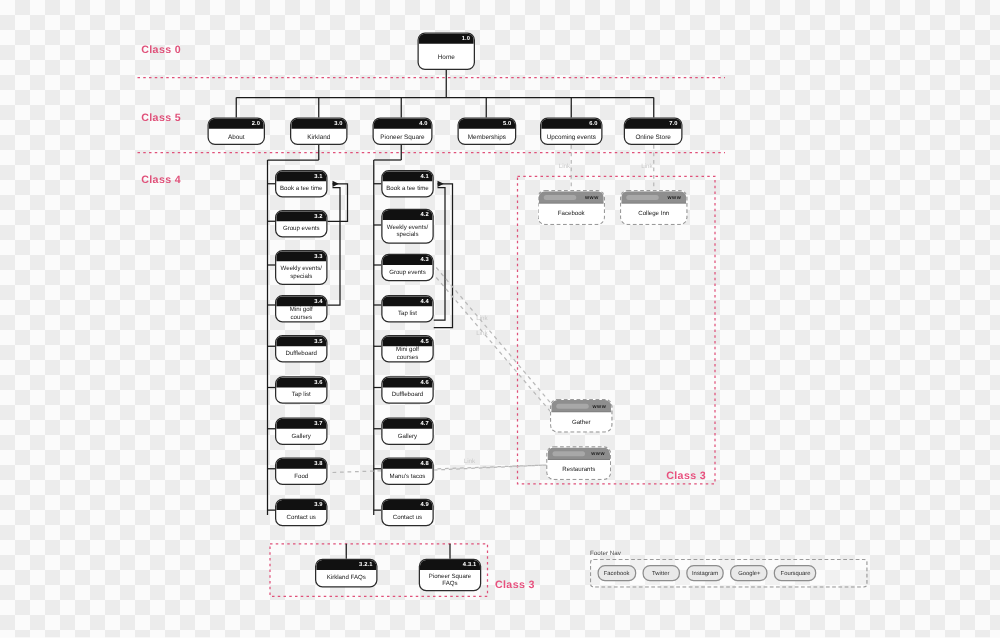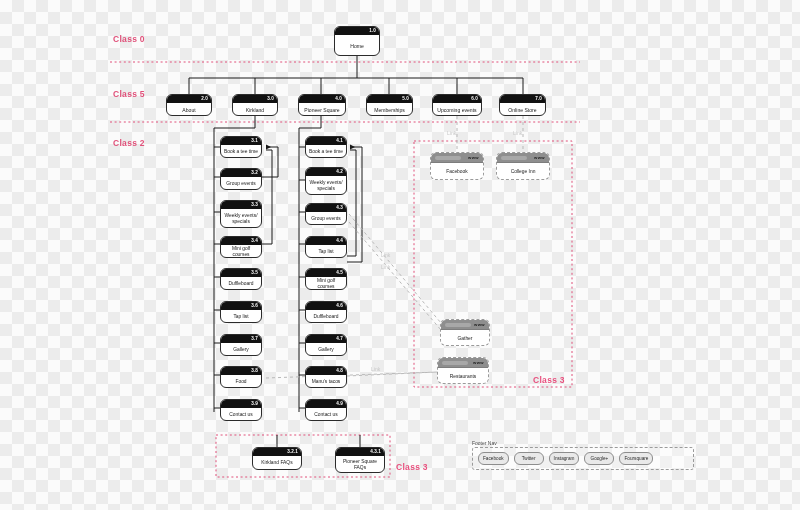--- a/index.html
+++ b/index.html
@@ -175,21 +175,21 @@
       <line x1="523" y1="116" x2="523" y2="152"></line>
       <line x1="349" y1="214" x2="441" y2="323"></line>
       <line x1="349" y1="222" x2="441" y2="330"></line>
       <line x1="266" y1="378" x2="438" y2="372"></line>
       <line x1="347" y1="376" x2="438" y2="372"></line>
     </g>
   </svg>
 
   <div class="class-label" style="left:113px;top:34px">Class 0</div>
   <div class="class-label" style="left:113px;top:89px">Class 5</div>
-  <div class="class-label" style="left:113px;top:138px">Class 2</div>
+  <div class="class-label" style="left:113px;top:138px">Class 4</div>
   <div class="class-label c3" style="left:533px;top:375px">Class 3</div>
   <div class="class-label c3" style="left:396px;top:462px">Class 3</div>
 
   <div class="node lv0" style="left:334px;top:26px;width:46px;height:30px">
     <div class="bar">
       <span class="id">1.0</span>
     </div>
     <div class="body">Home</div>
   </div>
 

